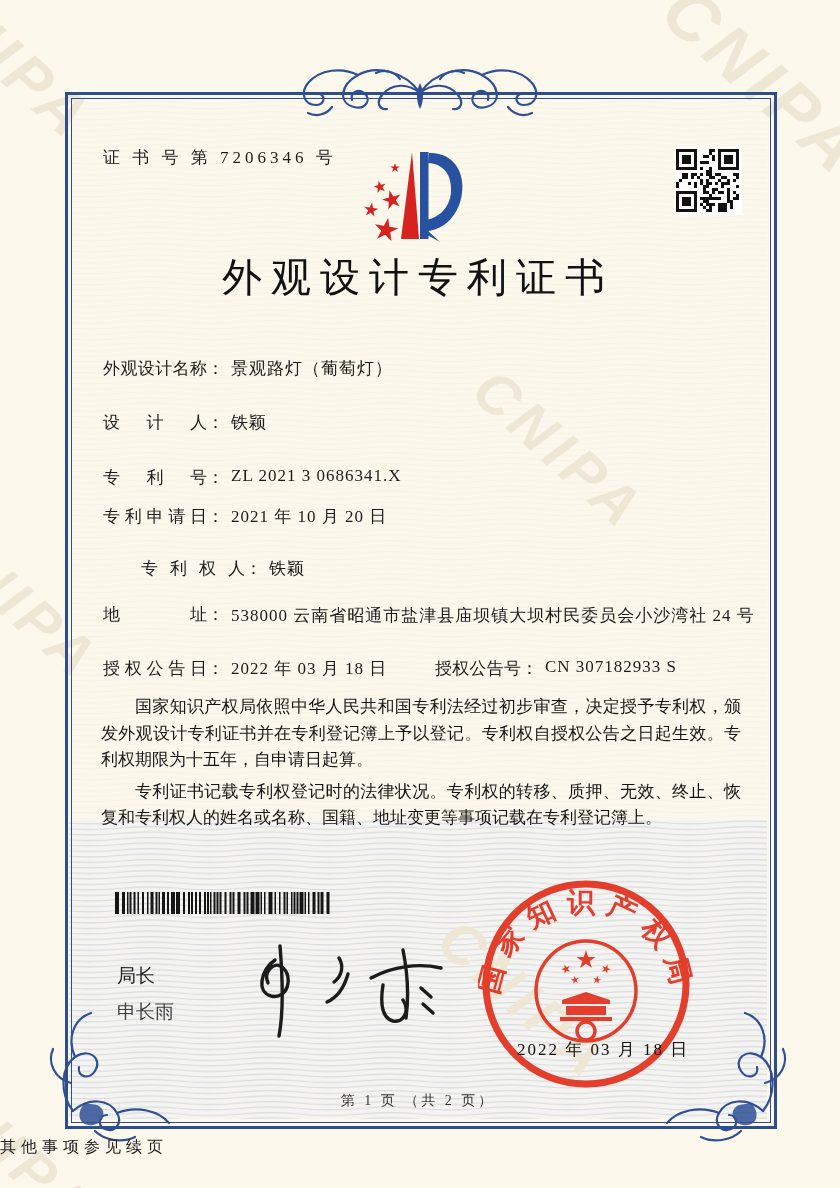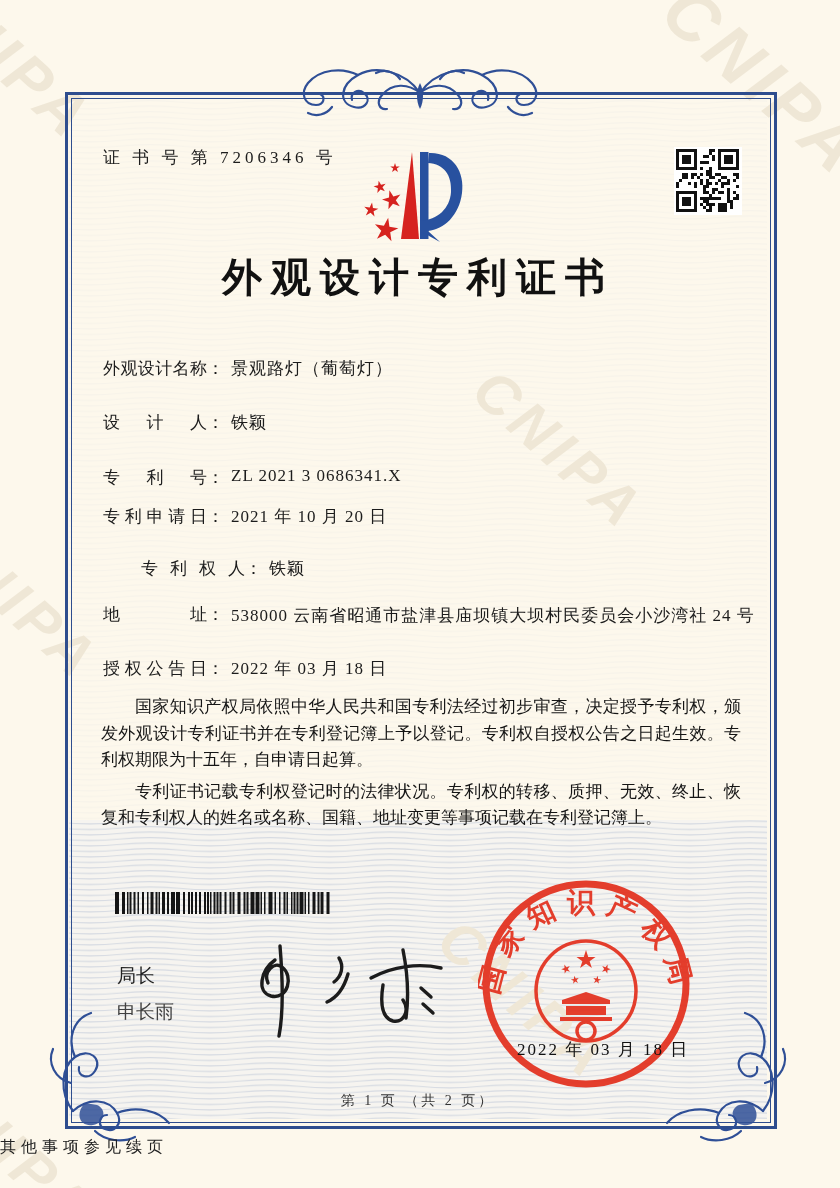--- a/index.html
+++ b/index.html
@@ -22,21 +22,21 @@
   .frame-inner{
     position:absolute; left:3px; top:3px; right:3px; bottom:3px;
     border:1px solid #2e4d8e;
   }
   .layer{position:absolute; left:0; top:0; z-index:0;}
   .orn{position:absolute; z-index:3; pointer-events:none;}
   .content{position:absolute; z-index:4; left:0; top:0; width:840px; height:1188px;}
   .certno{position:absolute; left:103px; top:146px; font-size:17px; letter-spacing:4px; color:#1d1d1d;}
   .title{
     position:absolute; left:65px; top:250px; width:706px; text-align:center;
-    font-size:40px; font-weight:bold; letter-spacing:9px; color:#111;
+    font-size:40px; font-weight:normal; letter-spacing:9px; color:#111;
   }
   .frow{position:absolute; left:103px; font-size:17px; color:#1c1c1c;}
   .flabel{display:inline-block; width:104px; text-align:justify; text-align-last:justify; vertical-align:top;}
   .fcolon{display:inline-block; vertical-align:top;}
   .fvalue{display:inline-block; margin-left:7px; vertical-align:top; letter-spacing:1px;}
   .fvalue.wide{width:534px; line-height:26px;}
   .fgroup2{position:absolute; left:332px; top:0; white-space:nowrap;}
   .fgroup2 .flabel{width:86px;}
   .body-text{
     position:absolute; left:101px; top:694px; width:640px;
@@ -343,20 +343,23 @@
       <span class="flabel">专利申请日</span><span class="fcolon">：</span><span class="fvalue">2021 年 10 月 20 日</span>
     </div>
     <div class="frow" style="top:557px;margin-left:38px;">
       <span class="flabel">专利权人</span><span class="fcolon">：</span><span class="fvalue">铁颖</span>
     </div>
     <div class="frow" style="top:603px;">
       <span class="flabel">地址</span><span class="fcolon">：</span><span class="fvalue wide">538000 云南省昭通市盐津县庙坝镇大坝村民委员会小沙湾社 24 号</span>
     </div>
     <div class="frow" style="top:657px;">
       <span class="flabel">授权公告日</span><span class="fcolon">：</span><span class="fvalue">2022 年 03 月 18 日</span>
+      <span class="fgroup2">
+        <span class="flabel">授权公告号</span><span class="fcolon">：</span><span class="fvalue">CN 307182933 S</span>
+      </span>
     </div>
 
     <div class="body-text">
       <p>国家知识产权局依照中华人民共和国专利法经过初步审查，决定授予专利权，颁发外观设计专利证书并在专利登记簿上予以登记。专利权自授权公告之日起生效。专利权期限为十五年，自申请日起算。</p>
       <p>专利证书记载专利权登记时的法律状况。专利权的转移、质押、无效、终止、恢复和专利权人的姓名或名称、国籍、地址变更等事项记载在专利登记簿上。</p>
     </div>
 
     <div class="barcode-wrap">
       <svg id="barcode" width="218" height="23" viewBox="0 0 218 23">
           <rect x="0" y="0" width="4" height="22" fill="#151515"></rect>

